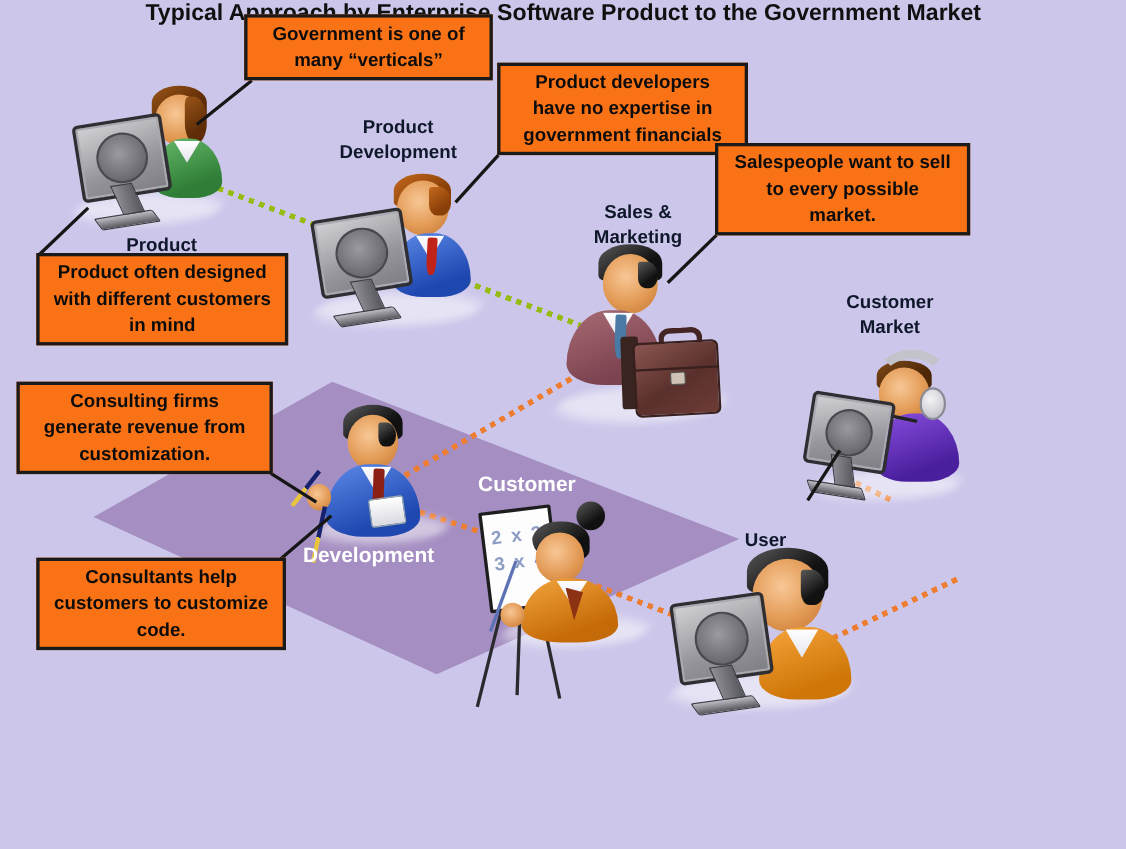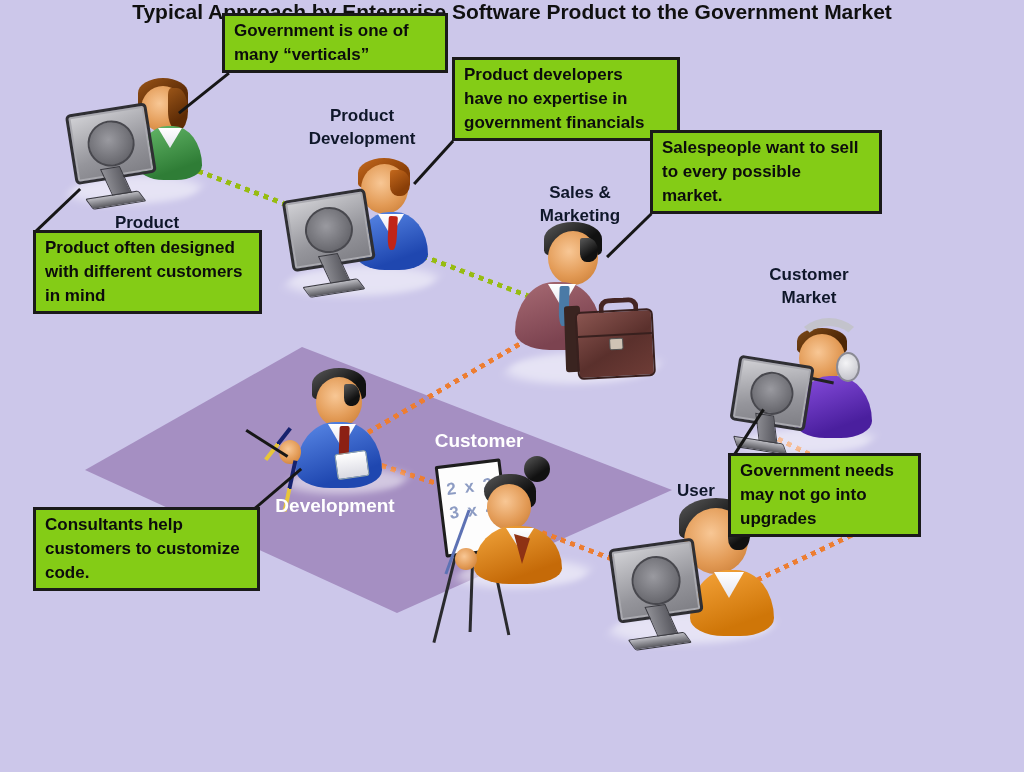--- a/index.html
+++ b/index.html
@@ -2,23 +2,23 @@
 <html><head>
 <meta charset="utf-8">
 <style>
   html,body{margin:0;padding:0;}
   body{font-family:"Liberation Sans",sans-serif;}
   #stage{position:relative;width:1024px;height:772px;background:#ccc7ea;overflow:hidden;}
 
   
   .abs{position:absolute;}
   .callout{
-    position:absolute;background:#84cc16;border:3px solid #1a1a1a;
+    position:absolute;background:#f97316;border:3px solid #1a1a1a;
     padding:3px 9px;font-weight:bold;font-size:17px;line-height:24px;color:#0c0c0c;
-    white-space:pre-line;box-sizing:border-box;z-index:50;
+    white-space:pre-line;box-sizing:border-box;z-index:50;text-align:center;
   }
   .leader{position:absolute;height:0;border-top:3px solid #161616;transform-origin:0 0;z-index:40;}
   .dot-line{position:absolute;height:5px;transform-origin:0 50%;z-index:20;}
   .dots-green{background:repeating-linear-gradient(90deg,#97bc11 0 5px,transparent 5px 10px);}
   .dots-orange{background:repeating-linear-gradient(90deg,#ed7d31 0 5px,transparent 5px 10px);}
   .lbl{position:absolute;font-weight:bold;font-size:17px;line-height:23px;color:#0f172a;
        text-align:center;white-space:pre-line;z-index:42;}
   .lbl-white{color:#ffffff;font-size:19px;}
   .title{position:absolute;left:0;top:652;width:100%;text-align:center;
          font-size:21px;font-weight:600;color:#101010;z-index:42;}
@@ -215,22 +215,22 @@
 many “verticals”</div>
   <div class="callout" style="left:452px;top:57px;width:228px;">Product developers
 have no expertise in
 government financials</div>
   <div class="callout" style="left:650px;top:130px;width:232px;">Salespeople want to sell
 to every possible
 market.</div>
   <div class="callout" style="left:33px;top:230px;width:229px;">Product often designed
 with different customers
 in mind</div>
+  <div class="callout" style="left:15px;top:347px;width:233px;">Consulting firms
+generate revenue from
+customization.</div>
   <div class="callout" style="left:33px;top:507px;width:227px;">Consultants help
 customers to customize
 code.</div>
-  <div class="callout" style="left:728px;top:453px;width:193px;">Government needs
-may not go into
-upgrades</div>
 
   <div class="title">Typical Approach by Enterprise Software Product to the Government Market</div>
 
 </div>
 
 </body></html>

